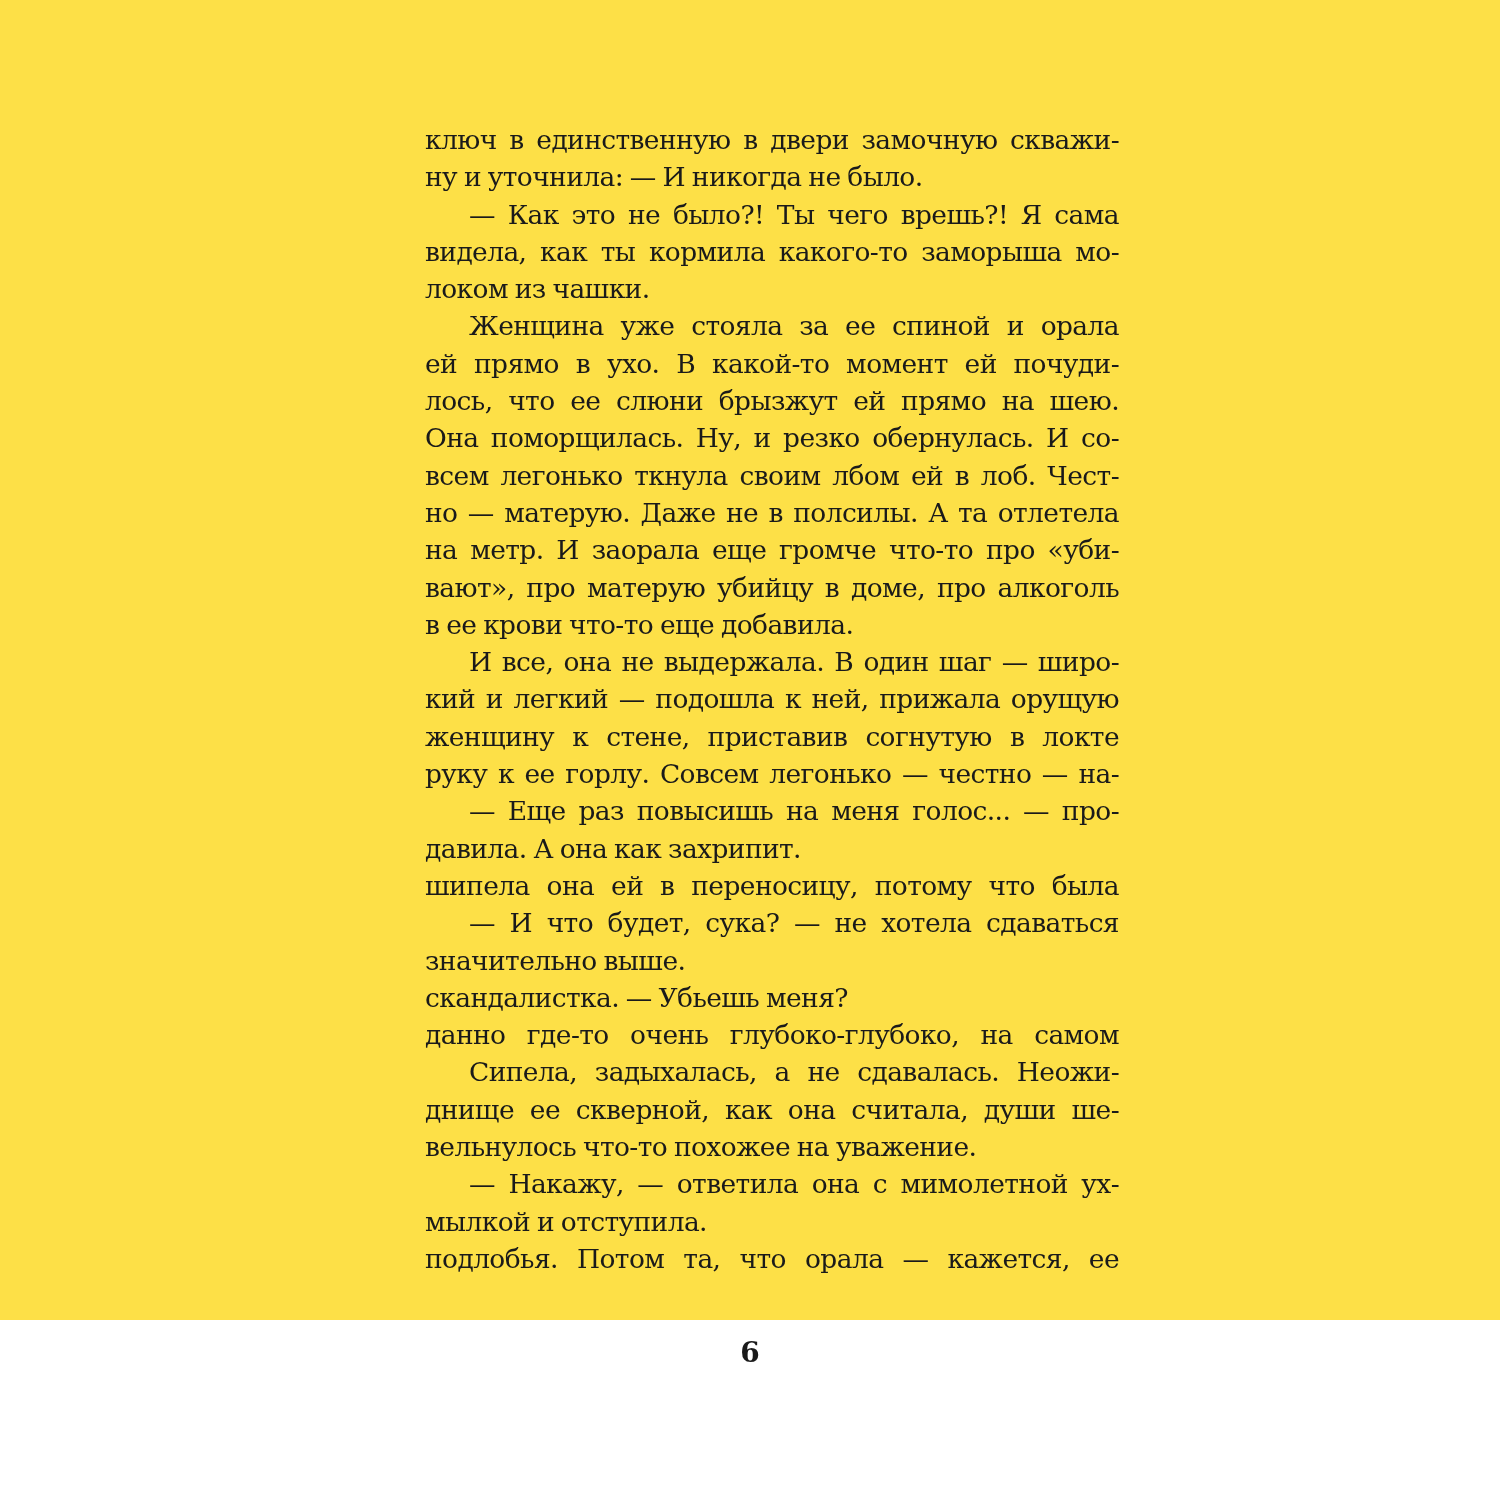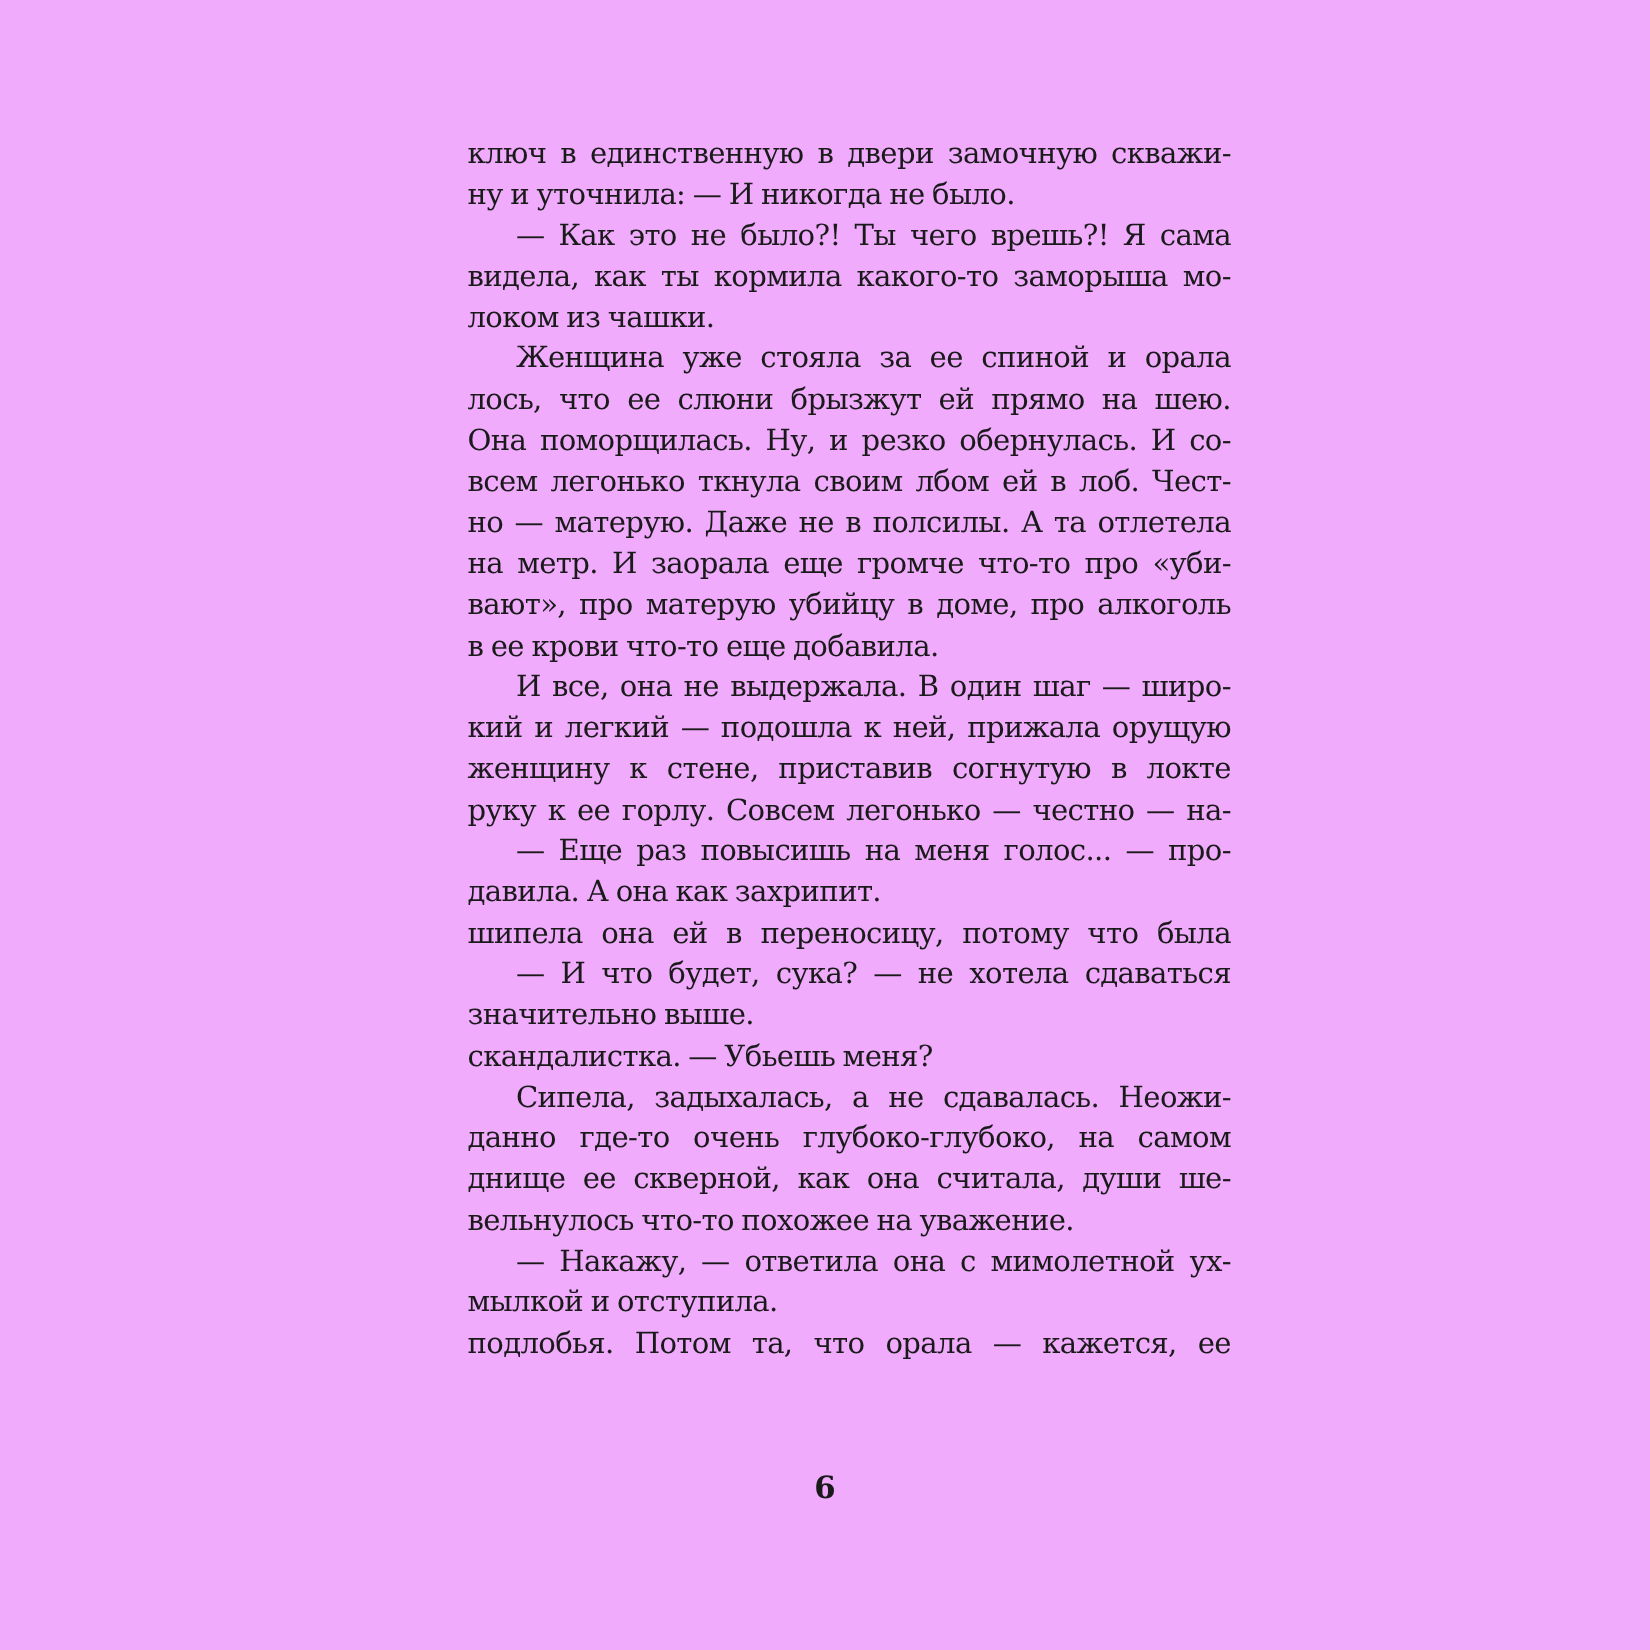--- a/index.html
+++ b/index.html
@@ -11,22 +11,22 @@
       width: 1500px;
       height: 1500px;
       position: relative;
       overflow: hidden;
     }
     .page {
       position: absolute;
       left: 0;
       top: 0;
       width: 1500px;
-      height: 1500px;
-      background: #f0abfc;
+      height: 1320px;
+      background: #fde047;
     }
     .text-block {
       position: absolute;
       left: 425px;
       top: 121px;
       width: 694px;
       font-family: "DejaVu Serif", "Liberation Serif", serif;
       font-size: 26.5px;
       line-height: 37.3px;
       color: #1a1a1a;
@@ -62,39 +62,40 @@
 <body>
 
 <div class="page">
   <div class="text-block">
     <span class="line">ключ в единственную в двери замочную скважи-</span>
     <span class="line last">ну и уточнила: — И никогда не было.</span>
     <span class="line indent">— Как это не было?! Ты чего врешь?! Я сама</span>
     <span class="line">видела, как ты кормила какого-то заморыша мо-</span>
     <span class="line last">локом из чашки.</span>
     <span class="line indent">Женщина уже стояла за ее спиной и орала</span>
+    <span class="line">ей прямо в ухо. В какой-то момент ей почуди-</span>
     <span class="line">лось, что ее слюни брызжут ей прямо на шею.</span>
     <span class="line">Она поморщилась. Ну, и резко обернулась. И со-</span>
     <span class="line">всем легонько ткнула своим лбом ей в лоб. Чест-</span>
     <span class="line">но — матерую. Даже не в полсилы. А та отлетела</span>
     <span class="line">на метр. И заорала еще громче что-то про «уби-</span>
     <span class="line">вают», про матерую убийцу в доме, про алкоголь</span>
     <span class="line last">в ее крови что-то еще добавила.</span>
     <span class="line indent">И все, она не выдержала. В один шаг — широ-</span>
     <span class="line">кий и легкий — подошла к ней, прижала орущую</span>
     <span class="line">женщину к стене, приставив согнутую в локте</span>
     <span class="line">руку к ее горлу. Совсем легонько — честно — на-</span>
     <span class="line indent">— Еще раз повысишь на меня голос... — про-</span>
     <span class="line last">давила. А она как захрипит.</span>
     <span class="line">шипела она ей в переносицу, потому что была</span>
     <span class="line indent">— И что будет, сука? — не хотела сдаваться</span>
     <span class="line last">значительно выше.</span>
     <span class="line last">скандалистка. — Убьешь меня?</span>
+    <span class="line">данно где-то очень глубоко-глубоко, на самом</span>
     <span class="line indent">Сипела, задыхалась, а не сдавалась. Неожи-</span>
-    <span class="line">данно где-то очень глубоко-глубоко, на самом</span>
     <span class="line">днище ее скверной, как она считала, души ше-</span>
     <span class="line last">вельнулось что-то похожее на уважение.</span>
     <span class="line indent">— Накажу, — ответила она с мимолетной ух-</span>
     <span class="line last">мылкой и отступила.</span>
     <span class="line">подлобья. Потом та, что орала — кажется, ее</span>
   </div>
   <div class="page-number">6</div>
 </div>
 
 </body></html>

